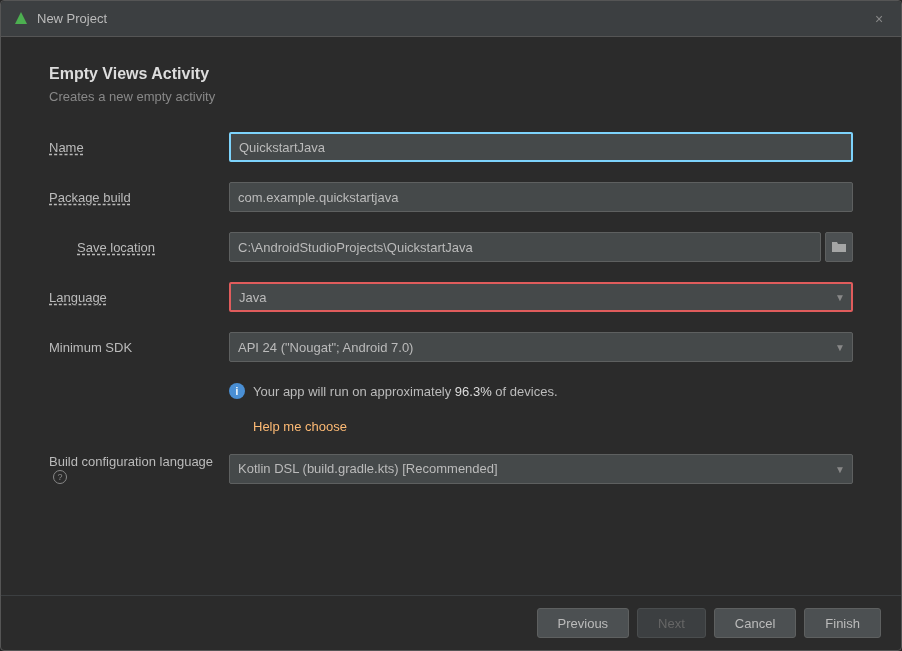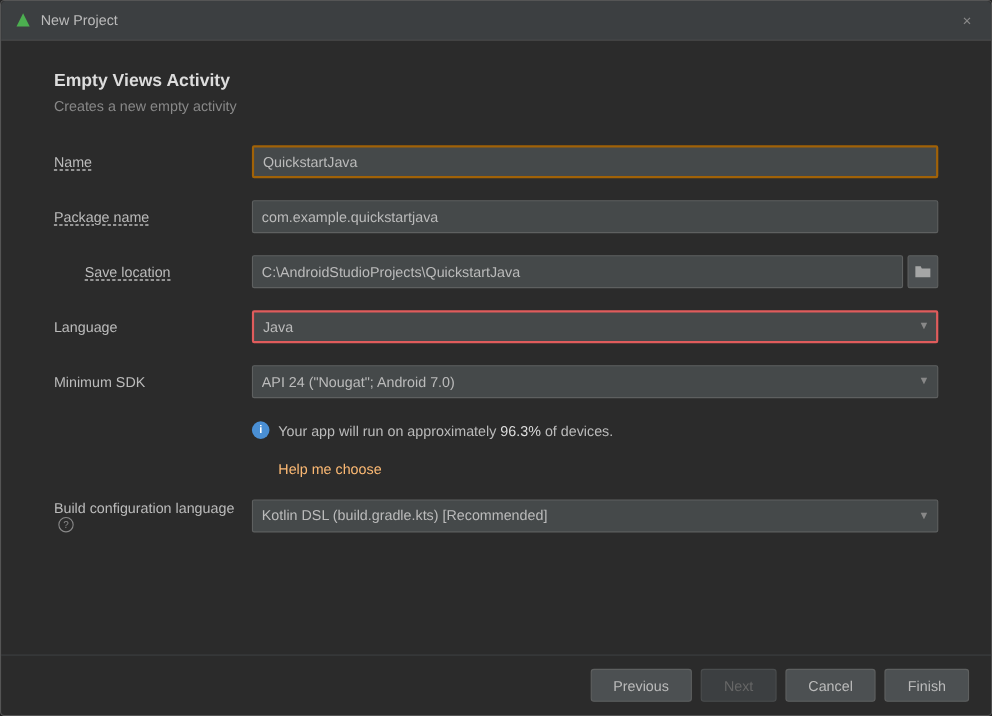--- a/index.html
+++ b/index.html
@@ -104,21 +104,21 @@
       border: 1px solid #5e6060;
       border-radius: 2px;
       color: #bbbbbb;
       font-size: 13px;
       padding: 5px 8px;
       outline: none;
       height: 30px;
     }
 
     .text-input.highlighted {
-      border: 2px solid #a16207;
+      border: 2px solid #7dd3fc;
     }
 
     .input-with-btn {
       display: flex;
       align-items: center;
       gap: 4px;
     }
 
     .input-with-btn .text-input {
       flex: 1;
@@ -271,21 +271,21 @@
       <div class="form-label">
         <span style="text-decoration: underline; text-decoration-style: dashed; text-underline-offset: 2px;">Name</span>
       </div>
       <div class="form-control">
         <input type="text" class="text-input highlighted" value="QuickstartJava" style="">
       </div>
     </div>
 
     <div class="form-row">
       <div class="form-label">
-        <span style="text-decoration: underline; text-decoration-style: dashed; text-underline-offset: 2px;">Package name</span>
+        <span style="text-decoration: underline; text-decoration-style: dashed; text-underline-offset: 2px;">Package build</span>
       </div>
       <div class="form-control">
         <input type="text" class="text-input" value="com.example.quickstartjava" style="">
       </div>
     </div>
 
     <div class="form-row">
       <div class="form-label">
         <span style="text-decoration: underline; text-decoration-style: dashed; text-underline-offset: 2px; margin-left: 28px;">Save location</span>
       </div>
@@ -296,21 +296,21 @@
             <svg width="14" height="12" viewBox="0 0 14 12" fill="#bbbbbb">
               <path d="M0,2 L0,11 L14,11 L14,3 L6,3 L5,1 L0,1 Z" fill="#bbbbbb" opacity="0.8"></path>
             </svg>
           </div>
         </div>
       </div>
     </div>
 
     <div class="form-row">
       <div class="form-label">
-        <span style="text-decoration-style: dashed; text-underline-offset: 2px;">Language</span>
+        <span style="text-decoration: underline; text-decoration-style: dashed; text-underline-offset: 2px;">Language</span>
       </div>
       <div class="form-control">
         <div class="select-wrapper">
           <select class="select-input highlighted">
             <option>Java</option>
             <option>Kotlin</option>
           </select>
           <span class="select-arrow">▼</span>
         </div>
       </div>

